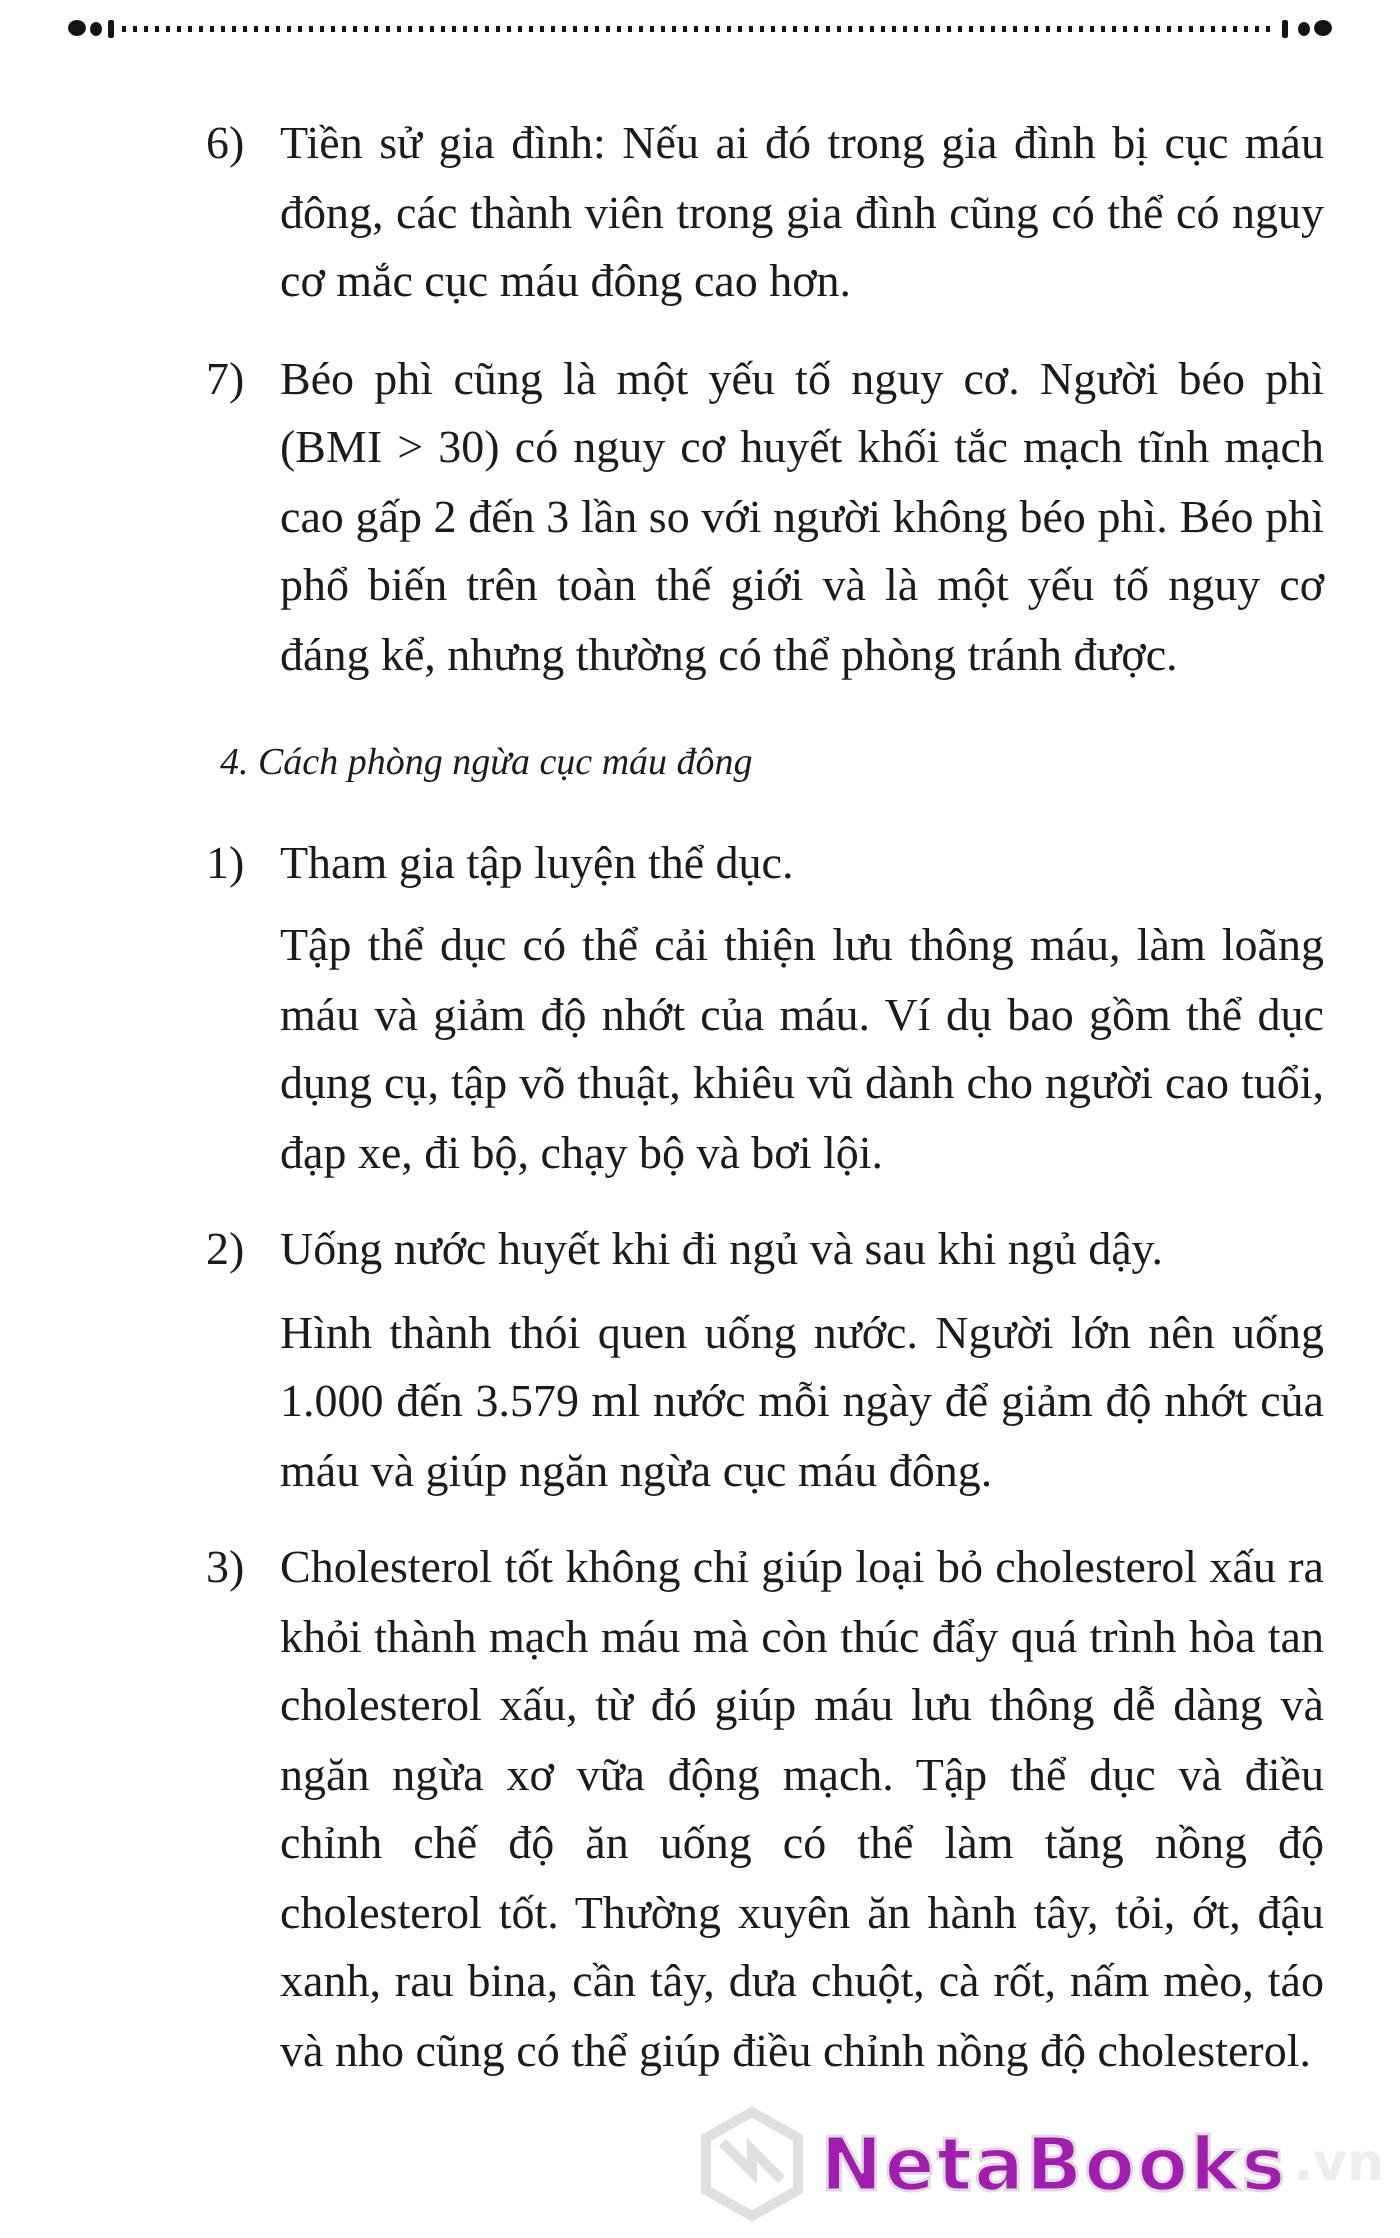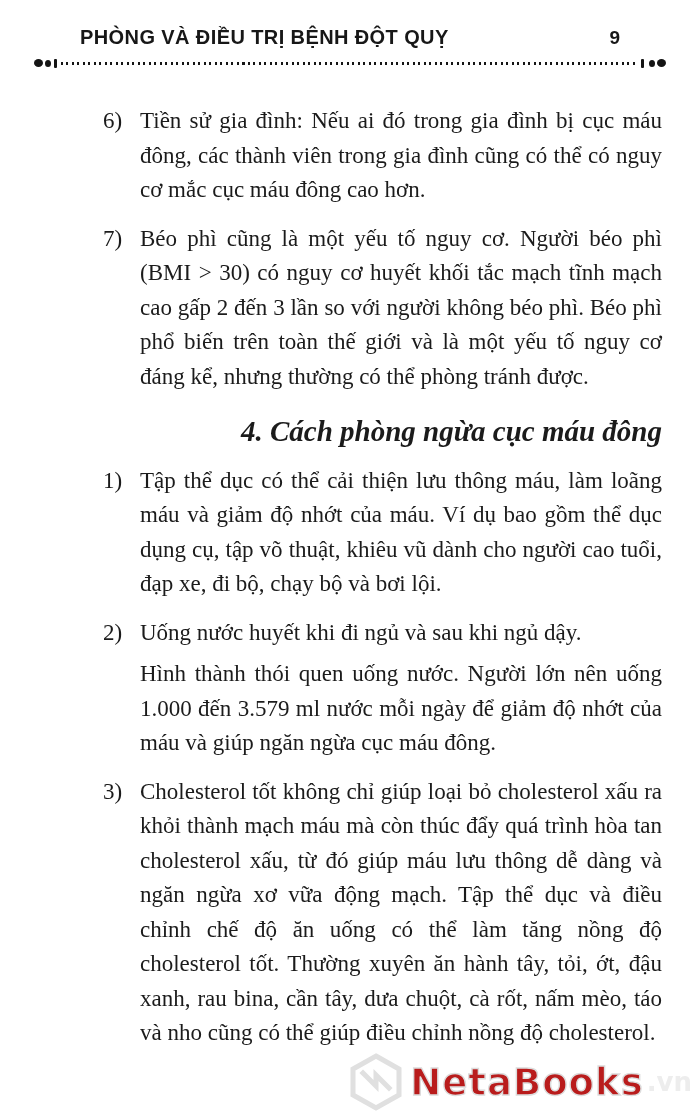--- a/index.html
+++ b/index.html
@@ -69,63 +69,59 @@
   }
   .item-num {
     flex: 0 0 37px;
     text-align: left;
   }
   .item-content { flex: 1; }
   .item-title { margin-bottom: 7px; }
   .item-body  { }
 
   .section-heading {
-    font-weight: bold;
+    font-weight: normal;
     font-style: italic;
-    font-size: 29px;
+    font-size: 19px;
     margin: 20px 0 15px 7px;
-    text-align: right;
+    text-align: left;
   }
 
   
   .watermark {
     position: absolute;
     right: 8px;
     bottom: 8px;
     display: flex;
     align-items: center;
     pointer-events: none;
   }
   .wm-logo { margin-right: 8px; }
   .wm-brand {
     font-family: "DejaVu Sans", "Liberation Sans", sans-serif;
     font-weight: bold;
     font-size: 37px;
     letter-spacing: 1px;
-    color: #b91c1c;
+    color: #a21caf;
     -webkit-text-stroke: 1.4px #dcdcdc;
     text-stroke: 1.4px #dcdcdc;
   }
   .wm-suffix {
     font-family: "DejaVu Sans", "Liberation Sans", sans-serif;
     font-weight: bold;
     font-size: 26px;
     margin-left: 3px;
     color: #ededed;
   }
 </style>
 </head>
 <body>
 
 <div class="page">
 
-  <div class="header-row">
-    <span class="header-title">PHÒNG VÀ ĐIỀU TRỊ BỆNH ĐỘT QUỴ</span>
-    <span class="page-number">9</span>
-  </div>
 
   <div class="divider">
     <span class="orn orn-left">
       <span class="dot-big"></span>
         <span class="dot-mid"></span>
         <span class="bar"></span>
     </span>
     <span class="dots"></span>
     <span class="orn orn-right">
       <span class="bar"></span>
@@ -148,20 +144,21 @@
       <div class="item-content">
         <div>Béo phì cũng là một yếu tố nguy cơ. Người béo phì (BMI &gt; 30) có nguy cơ huyết khối tắc mạch tĩnh mạch cao gấp 2 đến 3 lần so với người không béo phì. Béo phì phổ biến trên toàn thế giới và là một yếu tố nguy cơ đáng kể, nhưng thường có thể phòng tránh được.</div>
       </div>
     </div>
 
     <div class="section-heading">4. Cách phòng ngừa cục máu đông</div>
 
     <div class="list-item">
       <span class="item-num">1)</span>
       <div class="item-content">
+        <div class="item-title">Tham gia tập luyện thể dục.</div>
         <div class="item-body">Tập thể dục có thể cải thiện lưu thông máu, làm loãng máu và giảm độ nhớt của máu. Ví dụ bao gồm thể dục dụng cụ, tập võ thuật, khiêu vũ dành cho người cao tuổi, đạp xe, đi bộ, chạy bộ và bơi lội.</div>
       </div>
     </div>
 
     <div class="list-item">
       <span class="item-num">2)</span>
       <div class="item-content">
         <div class="item-title">Uống nước huyết khi đi ngủ và sau khi ngủ dậy.</div>
         <div class="item-body">Hình thành thói quen uống nước. Người lớn nên uống 1.000 đến 3.579 ml nước mỗi ngày để giảm độ nhớt của máu và giúp ngăn ngừa cục máu đông.</div>
       </div>

